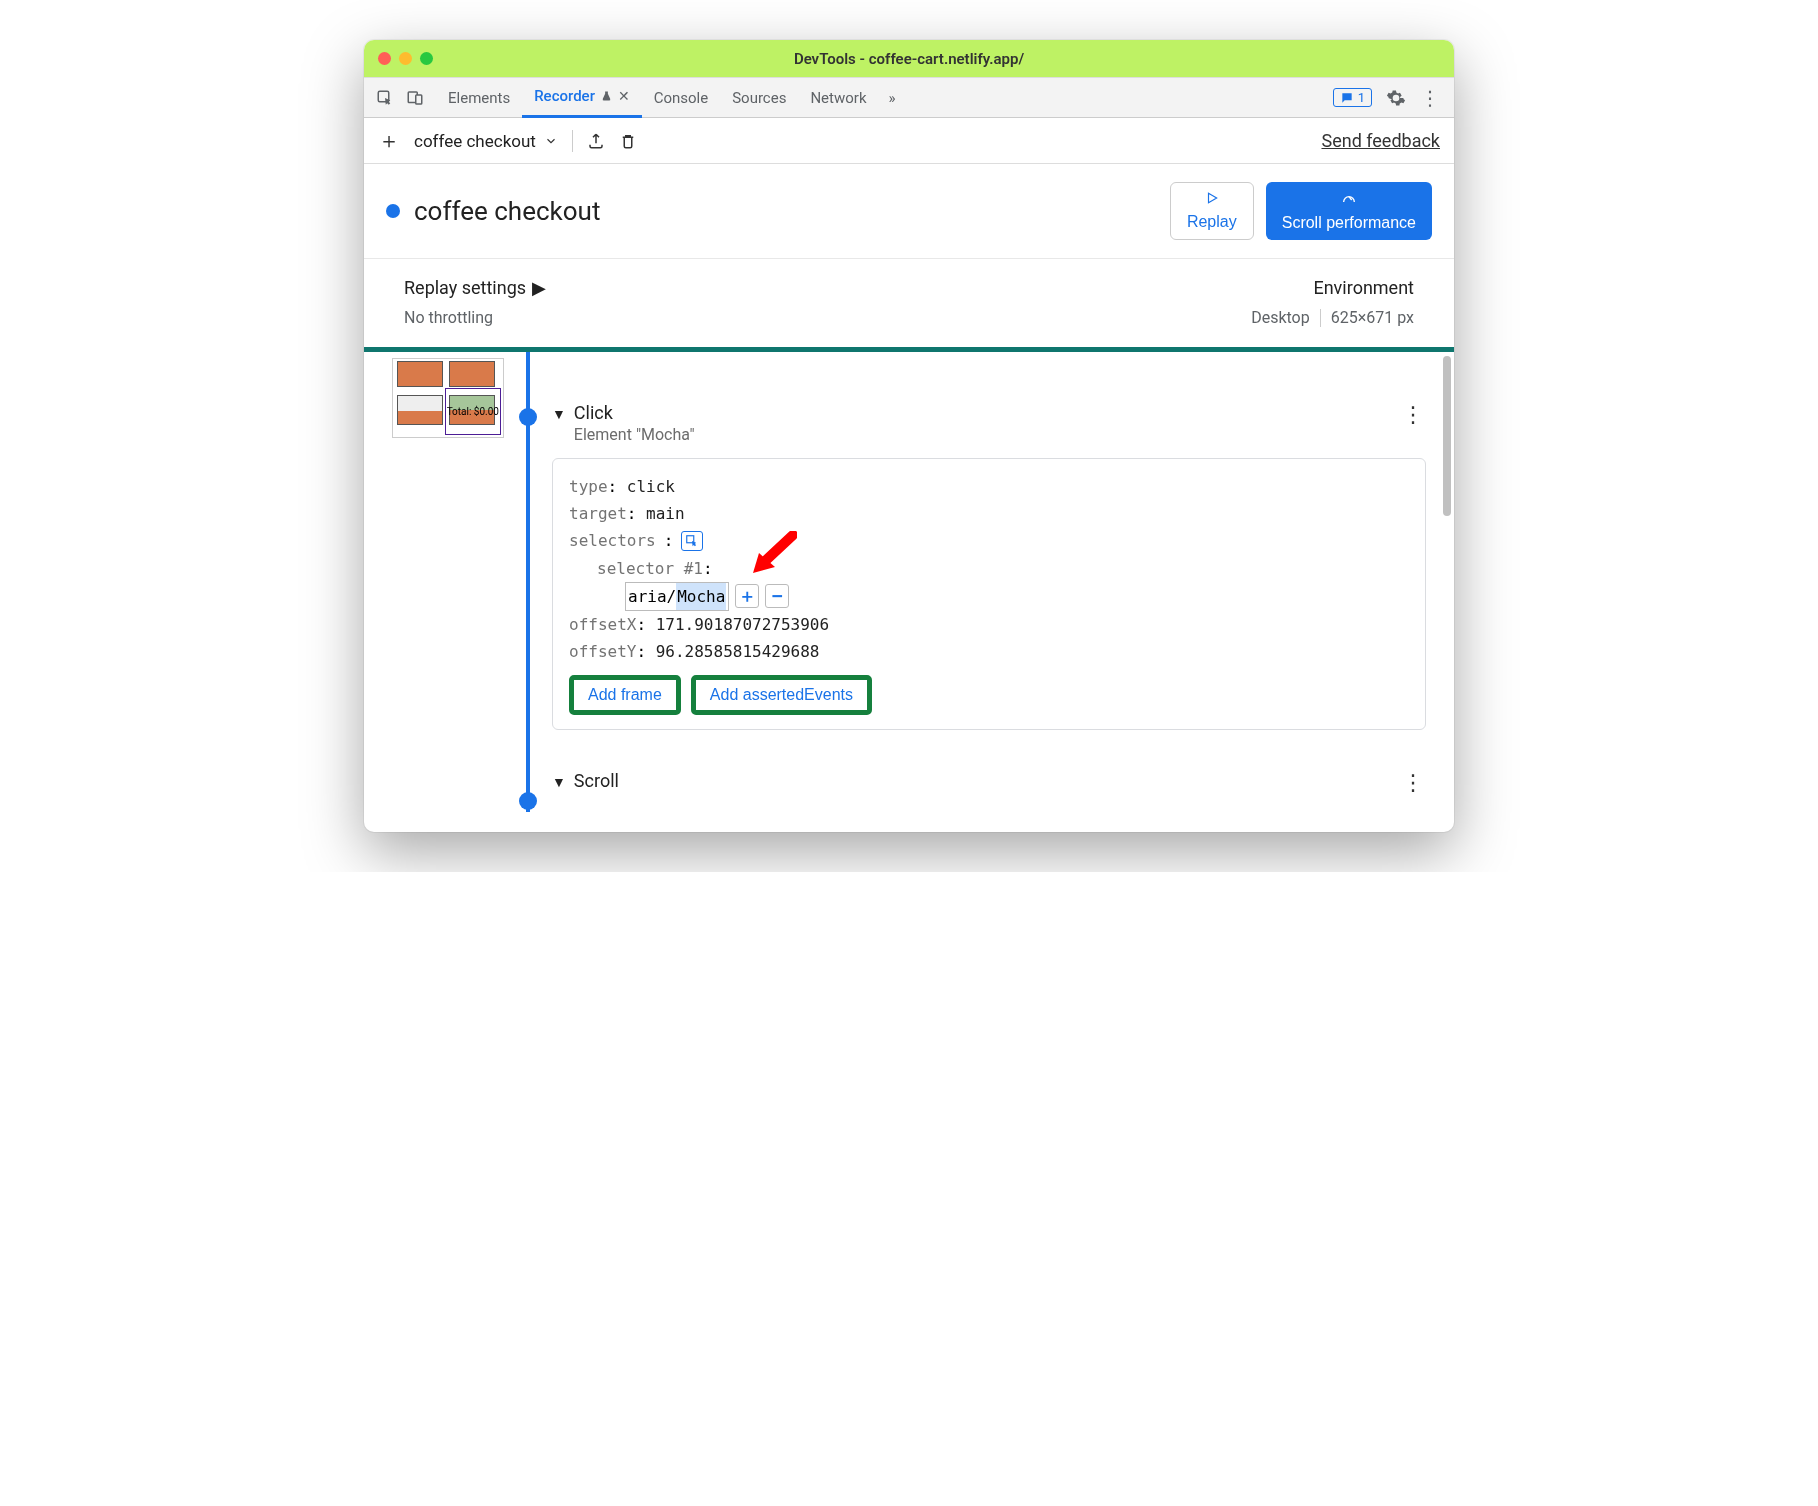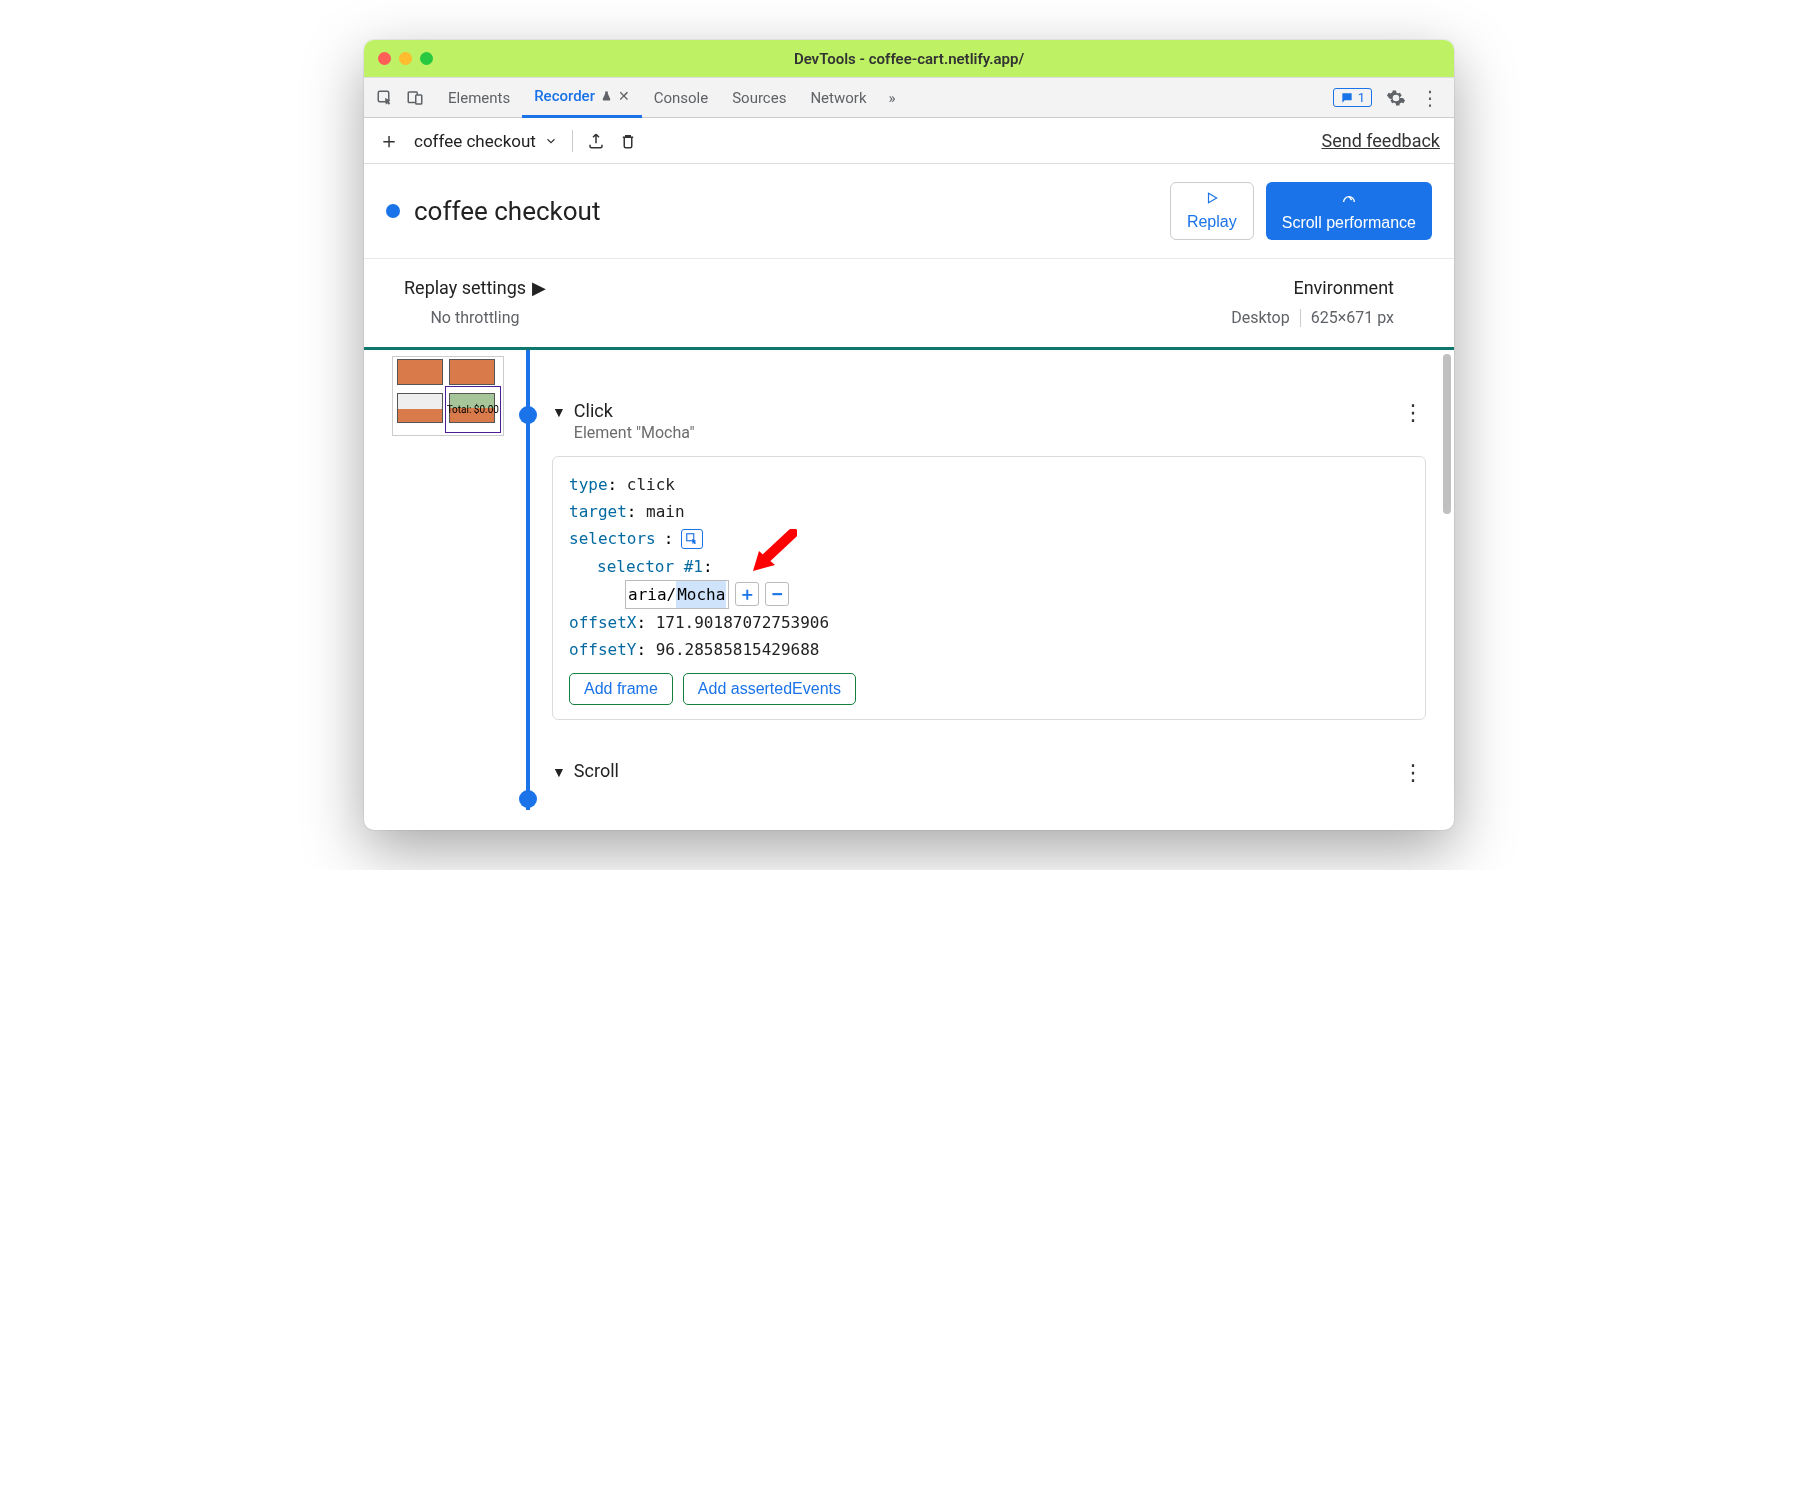--- a/index.html
+++ b/index.html
@@ -25,50 +25,50 @@
 .vsep { width:1px; height:22px; background:#ccc; }
 .export,.trash { color:#333; }
 .feedback { margin-left:auto; font-size:18px; text-decoration:underline; color:#333; }
 .header { display:flex; align-items:center; padding:18px 22px; border-bottom:1px solid #e8e8e8; }
 .dot { width:14px; height:14px; border-radius:50%; background:#1a73e8; margin-right:14px; }
 .header h1 { font-size:26px; font-weight:400; color:#222; }
 .header-btns { margin-left:auto; display:flex; gap:12px; }
 .btn { display:flex; align-items:center; gap:8px; padding:8px 16px; border-radius:6px; font-size:16px; font-weight:500; cursor:pointer;flex-direction:column; }
 .btn-outline { border:1px solid #ccc; color:#1a73e8; background:#fff; }
 .btn-primary { background:#1a73e8; color:#fff; border:none; }
-.settings-row { display:flex; justify-content:space-between; padding:18px 60px 20px 40px; border-bottom:3px solid #0f766e;text-align:center; }
+.settings-row { display:flex; justify-content:space-between; padding:18px 40px 20px 40px; border-bottom:5px solid #0f766e; }
 .settings-col { display:flex; flex-direction:column; gap:10px; }
 .settings-title { font-size:18px; color:#222; display:flex; align-items:center; gap:6px; }
 .settings-sub { color:#5f6367; font-size:16px; }
 .env-vals { display:flex; align-items:center; gap:10px; color:#5f6367; font-size:16px; }
 .env-sep { width:1px; height:18px; background:#ccc; }
 .timeline { position:relative; padding:0 28px 20px 28px; display:flex; }
 .thumb { width:120px; padding:6px 6px 0 0; }
 .thumb-img { width:112px; height:80px; border:1px solid #ccc; background:#fff; position:relative; }
 .track { width:40px; position:relative; }
 .track-line { position:absolute; left:14px; top:0; bottom:0; width:4px; background:#1a73e8; }
 .track-dot { position:absolute; left:7px; width:18px; height:18px; border-radius:50%; background:#1a73e8; }
 .steps { flex:1; padding-top:50px; }
 .step { margin-bottom:40px; }
 .step-head { display:flex; align-items:flex-start; gap:8px; }
 .tri { color:#222; font-size:14px; margin-top:4px; }
 .step-title { font-size:18px; color:#222; }
 .step-sub { font-size:16px; color:#6c6c6c; margin-top:2px; }
 .step-more { margin-left:auto; color:#333; font-size:22px; letter-spacing:2px; }
 .step-body { margin-top:14px; border:1px solid #dadce0; border-radius:6px; padding:14px 16px; font-family: ui-monospace,Menlo,monospace; font-size:16px; line-height:1.7; }
-.k { color:#0369a1; }
+.k { color:#737373; }
 .v { color:#222; }
 .sel-row { display:flex; align-items:center; gap:8px; }
 .sel-pick { border:1px solid #1a73e8; border-radius:3px; width:22px; height:20px; display:inline-flex; align-items:center; justify-content:center; }
 .sel-input { border:1px solid #bbb; padding:0 2px; display:inline-flex; align-items:center; font-family:inherit; font-size:16px; }
 .sel-input .hl { background:#cfe3fb; padding:0 1px; }
 .sq { width:24px; height:24px; border:1px solid #bbb; border-radius:3px; display:inline-flex; align-items:center; justify-content:center; color:#1a73e8; font-size:18px; font-weight:600; }
 .arrow { position:absolute; color:#f00; }
 .action-btns { display:flex; gap:10px; margin-top:10px; }
-.btn-sm { border:1px solid #15803d; border-radius:5px; padding:6px 14px; color:#1a73e8; background:#fff; font-size:16px; cursor:pointer; }
+.btn-sm { border:5px solid #15803d; border-radius:5px; padding:6px 14px; color:#1a73e8; background:#fff; font-size:16px; cursor:pointer; }
 .scroll-area { position:absolute; right:3px; top:0; bottom:0; width:10px; }
 .scroll-thumb { position:absolute; right:0; width:8px; background:#c0c0c0; border-radius:4px; }
 .icon { display:inline-flex; }
 </style>
 </head>
 <body>
 
 <div class="window">
 
   <div class="titlebar">

